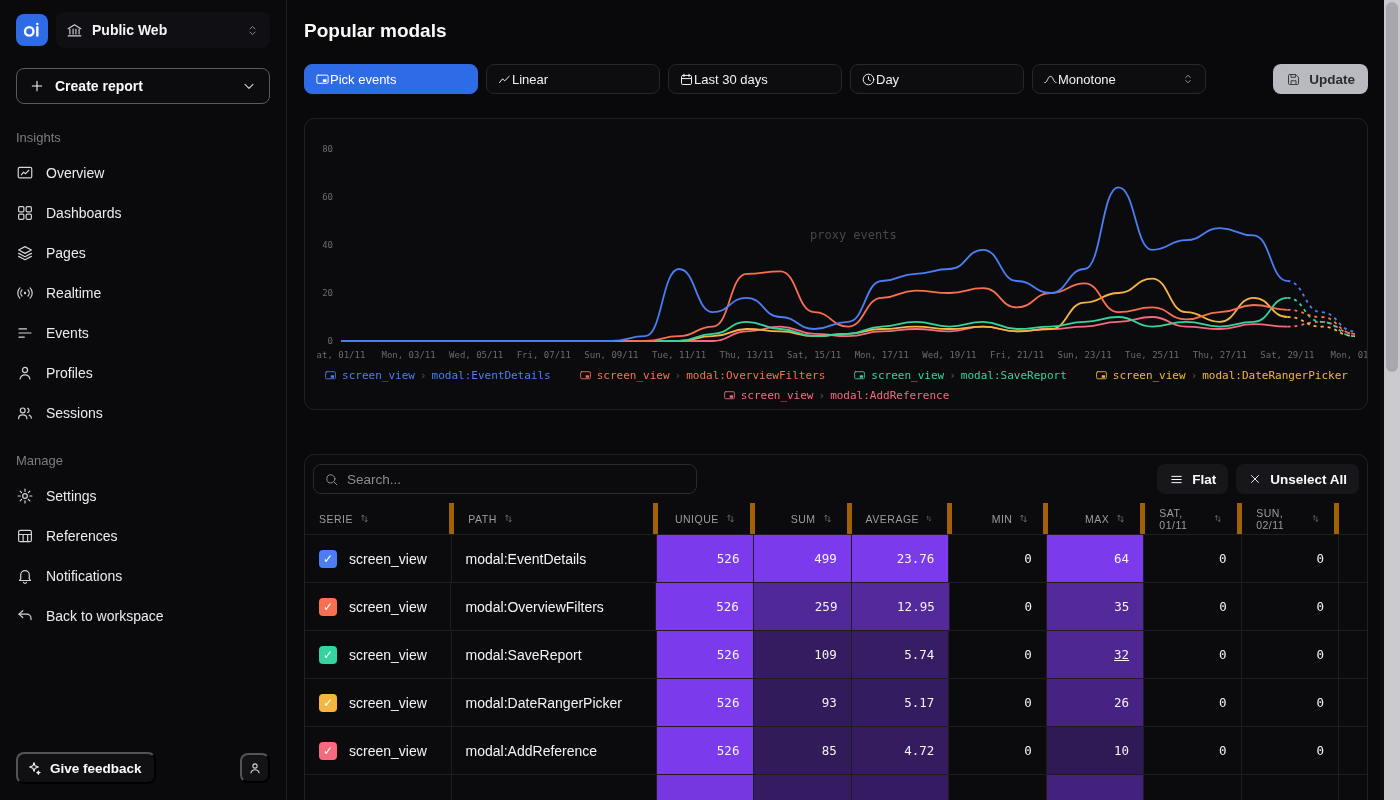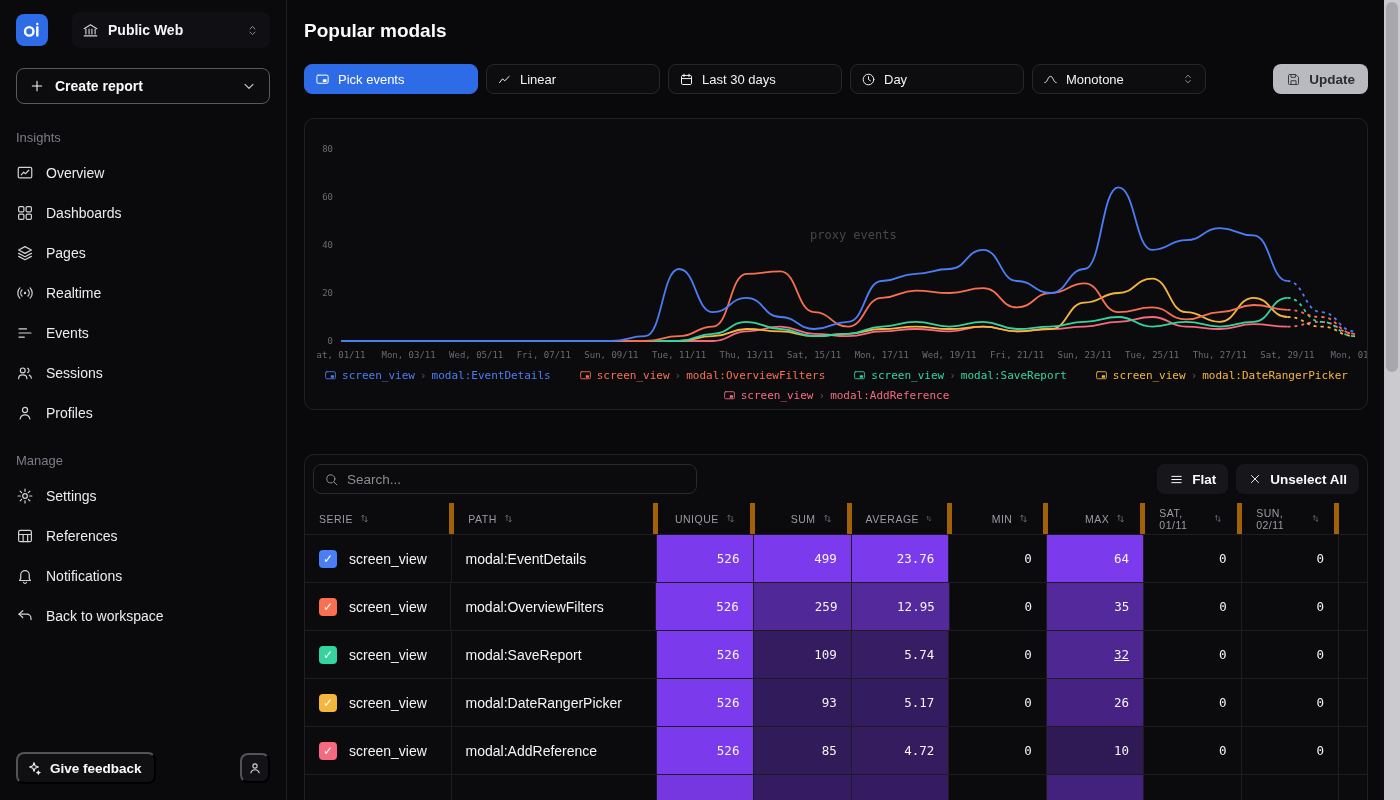--- a/index.html
+++ b/index.html
@@ -10,21 +10,21 @@
     position:relative; font-size:14px;
   }
   svg { display:block; }
 
   
   .sidebar {
     position:absolute; left:0; top:0; width:287px; height:800px;
     background:#0a0a0c; border-right:1px solid #1f1f23;
     display:flex; flex-direction:column;
   }
-  .side-top { display:flex; align-items:center; gap:24px; padding:12px 16px 2px; }
+  .side-top { display:flex; align-items:center; gap:8px; padding:12px 16px 2px; }
   .logo { width:32px; height:32px; border-radius:8px; background:#2e6be6;
           display:flex; align-items:center; justify-content:center; flex:none; cursor:pointer; }
   .ws-select { flex:1; height:36px; border-radius:8px; background:#101014;
                display:flex; align-items:center; gap:9px; padding:0 10px; cursor:pointer; }
   .ws-select .lbl { font-weight:600; font-size:14px; color:#f4f4f6; }
   .ws-select .ud { margin-left:auto; color:#8b8b93; }
   .create-btn { margin:18px 16px 6px; height:36px; border:1px solid #595962; border-radius:8px;
                 background:#0c0c0f; display:flex; align-items:center; gap:10px; padding:0 12px;
                 font-weight:600; font-size:14px; color:#fafafa; cursor:pointer; }
   .create-btn .ud { margin-left:auto; color:#d4d4d8; }
@@ -38,21 +38,21 @@
                   border-radius:8px; font-size:13.5px; font-weight:600; color:#fafafa;
                   background:#101013; cursor:pointer; }
   .avatar-btn { width:30px; height:30px; border-radius:8px; background:#131317;
                 display:flex; align-items:center; justify-content:center; color:#d4d4d8; cursor:pointer; }
 
   
   .main { position:absolute; left:288px; top:0; width:1096px; height:800px; padding:0 16px; }
   .page-title { margin-top:20px; font-size:19px; font-weight:700; color:#fafafa; }
   .filters { display:flex; align-items:center; gap:8px; margin-top:22px; }
   .filter-btn { width:174px; height:30px; border-radius:8px; border:1px solid #26262b;
-                background:#0d0d10; display:flex; align-items:center; gap:8px; padding:0 10px;
+                background:#0d0d10; display:flex; align-items:center; padding:0 10px;
                 font-size:13px; color:#f2f2f4; cursor:pointer; }
   .filter-btn.primary { background:#2e6be6; border-color:#2e6be6; color:#ffffff; }
   .filter-btn .ud { margin-left:auto; color:#9a9aa2; }
   .update-btn { margin-left:auto; height:30px; border-radius:8px; padding:0 13px;
                 background:#b9b9c0; color:#2b2b30; display:flex; align-items:center; gap:8px;
                 font-size:13.5px; font-weight:600; border:none; cursor:pointer; }
 
   .chart-panel { margin-top:24px; height:292px; border:1px solid #202025; border-radius:10px;
                  background:#0b0b0d; padding:8px 2px 8px; overflow:hidden; }
   .tick { font-family:"DejaVu Sans Mono", monospace; font-size:9px; fill:#6a6a72; }
@@ -176,33 +176,33 @@
         <span>Realtime</span>
       </div>
       <div class="nav-item">
         <svg width="18" height="18" viewBox="0 0 24 24" fill="none" stroke="currentColor" stroke-width="1.6" stroke-linecap="round" stroke-linejoin="round">
           <path d="M4 6.5h10M4 12h16M4 17.5h7"></path>
         </svg>
         <span>Events</span>
       </div>
       <div class="nav-item">
         <svg width="18" height="18" viewBox="0 0 24 24" fill="none" stroke="currentColor" stroke-width="1.6" stroke-linecap="round" stroke-linejoin="round">
+          <circle cx="12" cy="8" r="3.4"></circle>
+          <path d="M5.5 20c.5-3.6 3-5.6 6.5-5.6s6 2 6.5 5.6"></path>
+        </svg>
+        <span>Profiles</span>
+      </div>
+      <div class="nav-item">
+        <svg width="18" height="18" viewBox="0 0 24 24" fill="none" stroke="currentColor" stroke-width="1.6" stroke-linecap="round" stroke-linejoin="round">
           <circle cx="9" cy="8.5" r="3.2"></circle>
           <path d="M3.5 19.5c0-3 2.4-5 5.5-5s5.5 2 5.5 5"></path>
           <path d="M15.5 5.6a3.2 3.2 0 0 1 0 5.8"></path>
           <path d="M17.6 14.9c1.8.7 2.9 2.2 2.9 4.1"></path>
         </svg>
         <span>Sessions</span>
-      </div>
-      <div class="nav-item">
-        <svg width="18" height="18" viewBox="0 0 24 24" fill="none" stroke="currentColor" stroke-width="1.6" stroke-linecap="round" stroke-linejoin="round">
-          <circle cx="12" cy="8" r="3.4"></circle>
-          <path d="M5.5 20c.5-3.6 3-5.6 6.5-5.6s6 2 6.5 5.6"></path>
-        </svg>
-        <span>Profiles</span>
       </div>
       <div class="section-title">Manage</div>
       <div class="nav-item">
         <svg width="18" height="18" viewBox="0 0 24 24" fill="none" stroke="currentColor" stroke-width="1.6" stroke-linecap="round" stroke-linejoin="round">
           <circle cx="12" cy="12" r="3.1"></circle>
           <path d="M12 2.8v2.9M12 18.3v2.9M2.8 12h2.9M18.3 12h2.9M5.5 5.5l2 2M16.5 16.5l2 2M18.5 5.5l-2 2M7.5 16.5l-2 2"></path>
         </svg>
         <span>Settings</span>
       </div>
       <div class="nav-item">

